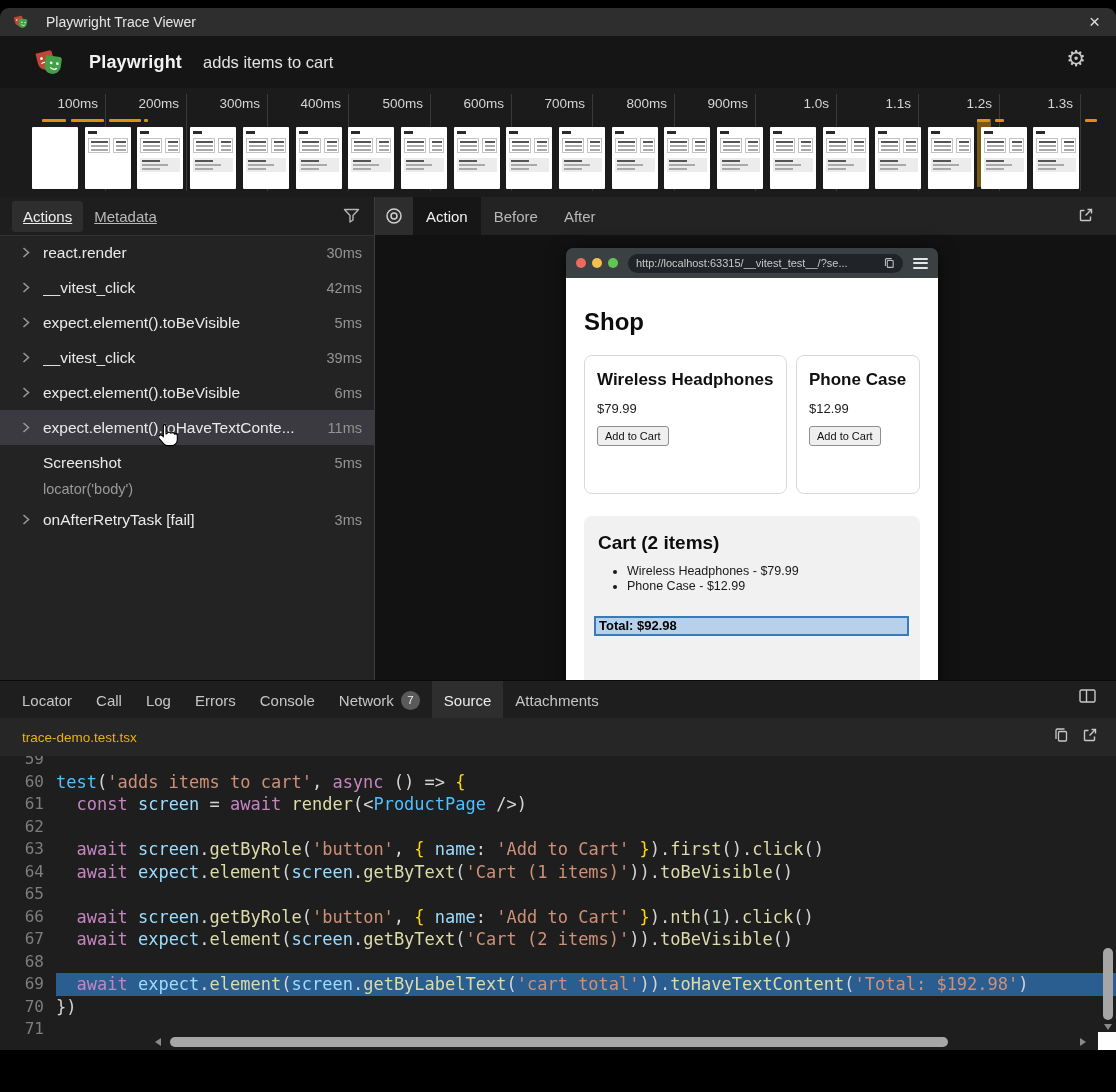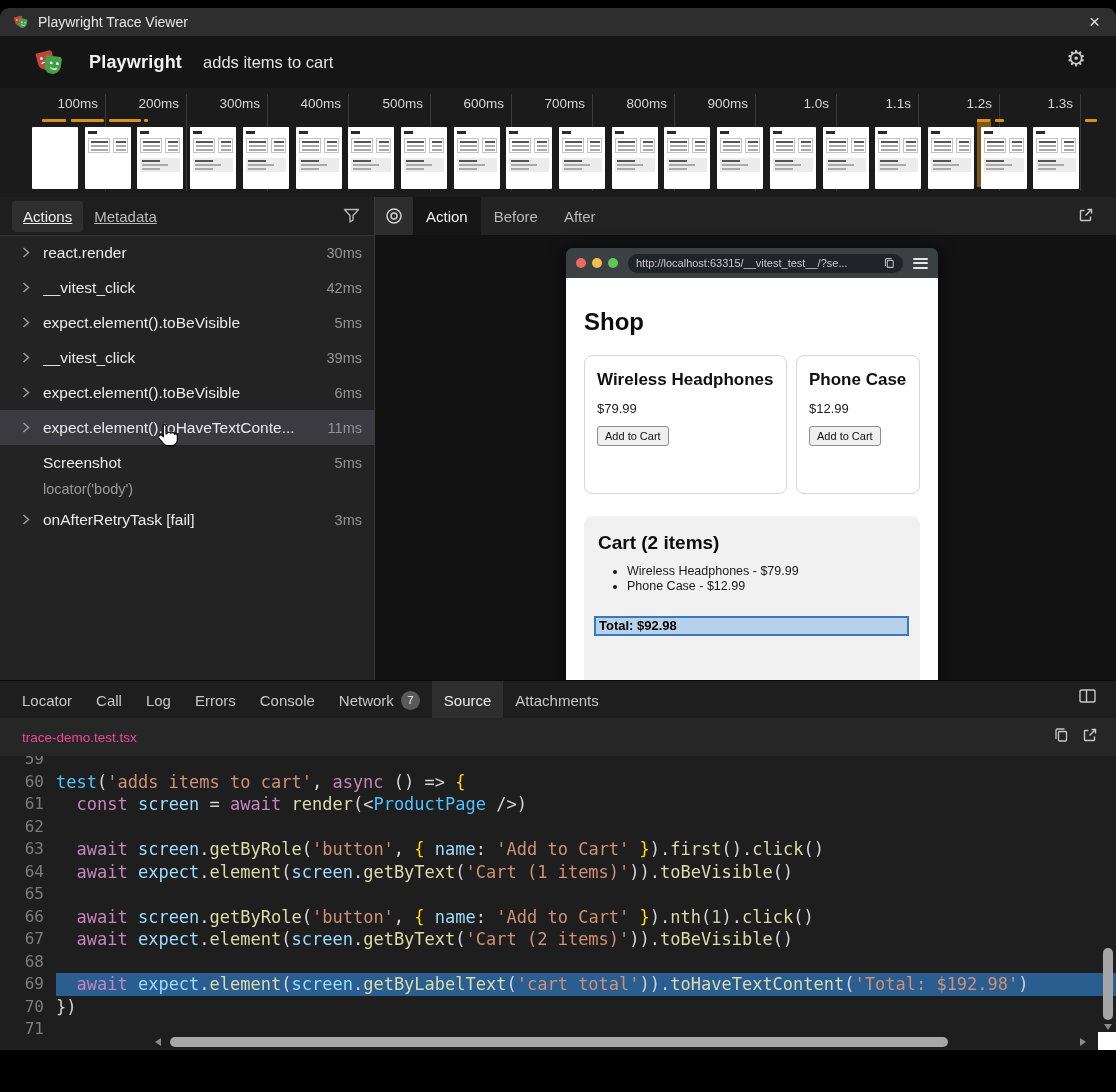--- a/index.html
+++ b/index.html
@@ -2,21 +2,21 @@
 <html><head>
 <meta charset="utf-8">
 <style>
   html,body{margin:0;padding:0;background:#000;}
   body{width:1116px;height:1092px;position:relative;overflow:hidden;
        font-family:"Liberation Sans",sans-serif;-webkit-font-smoothing:antialiased;}
 
   
   #titlebar{position:absolute;left:0;top:8px;width:1116px;height:28px;background:#2e2e2e;
     border-radius:9px 9px 0 0;display:flex;align-items:center;padding-left:13px;box-sizing:border-box;gap:9px;}
-  #titlebar .title{color:#e6e6e6;font-size:14px;}
+  #titlebar .title{color:#e6e6e6;font-size:14px;margin-left:8px;}
   #close-btn{position:absolute;right:16px;top:3px;color:#dcdcdc;font-size:19px;line-height:22px;cursor:default;}
 
   
   #header{position:absolute;left:0;top:36px;width:1116px;height:52px;background:#151515;
     display:flex;align-items:center;}
   #header .logo{margin-left:34px;}
   #header .app{margin-left:24px;color:#f2f2f2;font-size:18px;font-weight:700;letter-spacing:.2px;}
   #header .test{margin-left:21px;color:#e3e3e3;font-size:16.5px;}
   #gear{position:absolute;right:30px;top:10px;font-size:22px;color:#c9c9c9;}
 
@@ -93,21 +93,21 @@
   #bottom{position:absolute;left:0;top:680px;width:1116px;height:370px;background:#1e1e1e;}
   #bottom-tabbar{height:38px;background:#1e1e1e;border-top:1px solid #0a0a0a;display:flex;
     align-items:stretch;padding-left:10px;}
   .btab{padding:0 12px;display:flex;align-items:center;font-size:15px;color:#c6c6c6;gap:7px;}
   .btab.sel{background:#2e2e2e;color:#ececec;}
   .badge{width:19px;height:19px;border-radius:50%;background:#5a5a5a;color:#ececec;font-size:11.5px;
     display:flex;align-items:center;justify-content:center;}
   #split-btn{position:absolute;right:20px;top:9px;}
   #src-header{position:absolute;left:0;top:38px;width:100%;height:38px;background:#262626;
     display:flex;align-items:center;box-sizing:border-box;padding-left:22px;}
-  #src-filename{color:#ec4899;font-size:13.5px;}
+  #src-filename{color:#eab308;font-size:13.5px;}
   #src-icons{position:absolute;right:18px;top:9px;display:flex;gap:13px;}
 
   #code-lines{position:absolute;left:0;top:76px;width:100%;height:278px;background:#1e1e1e;overflow:hidden;}
   .cl{display:flex;height:22.5px;line-height:22.5px;font-family:"DejaVu Sans Mono",monospace;
     font-size:17px;white-space:pre;}
   .cl:first-child{margin-top:-8px;}
   .ln{flex:0 0 44px;width:44px;text-align:right;color:#7e7e7e;font-size:16px;}
   .ct{margin-left:12px;flex:1;}
   .cl.hl .ct{background:#2a5d90;}
   .tk-kw{color:#C586C0;}.tk-fn{color:#DCDCAA;}.tk-vr{color:#9CDCFE;}.tk-ty{color:#4FC1FF;}

